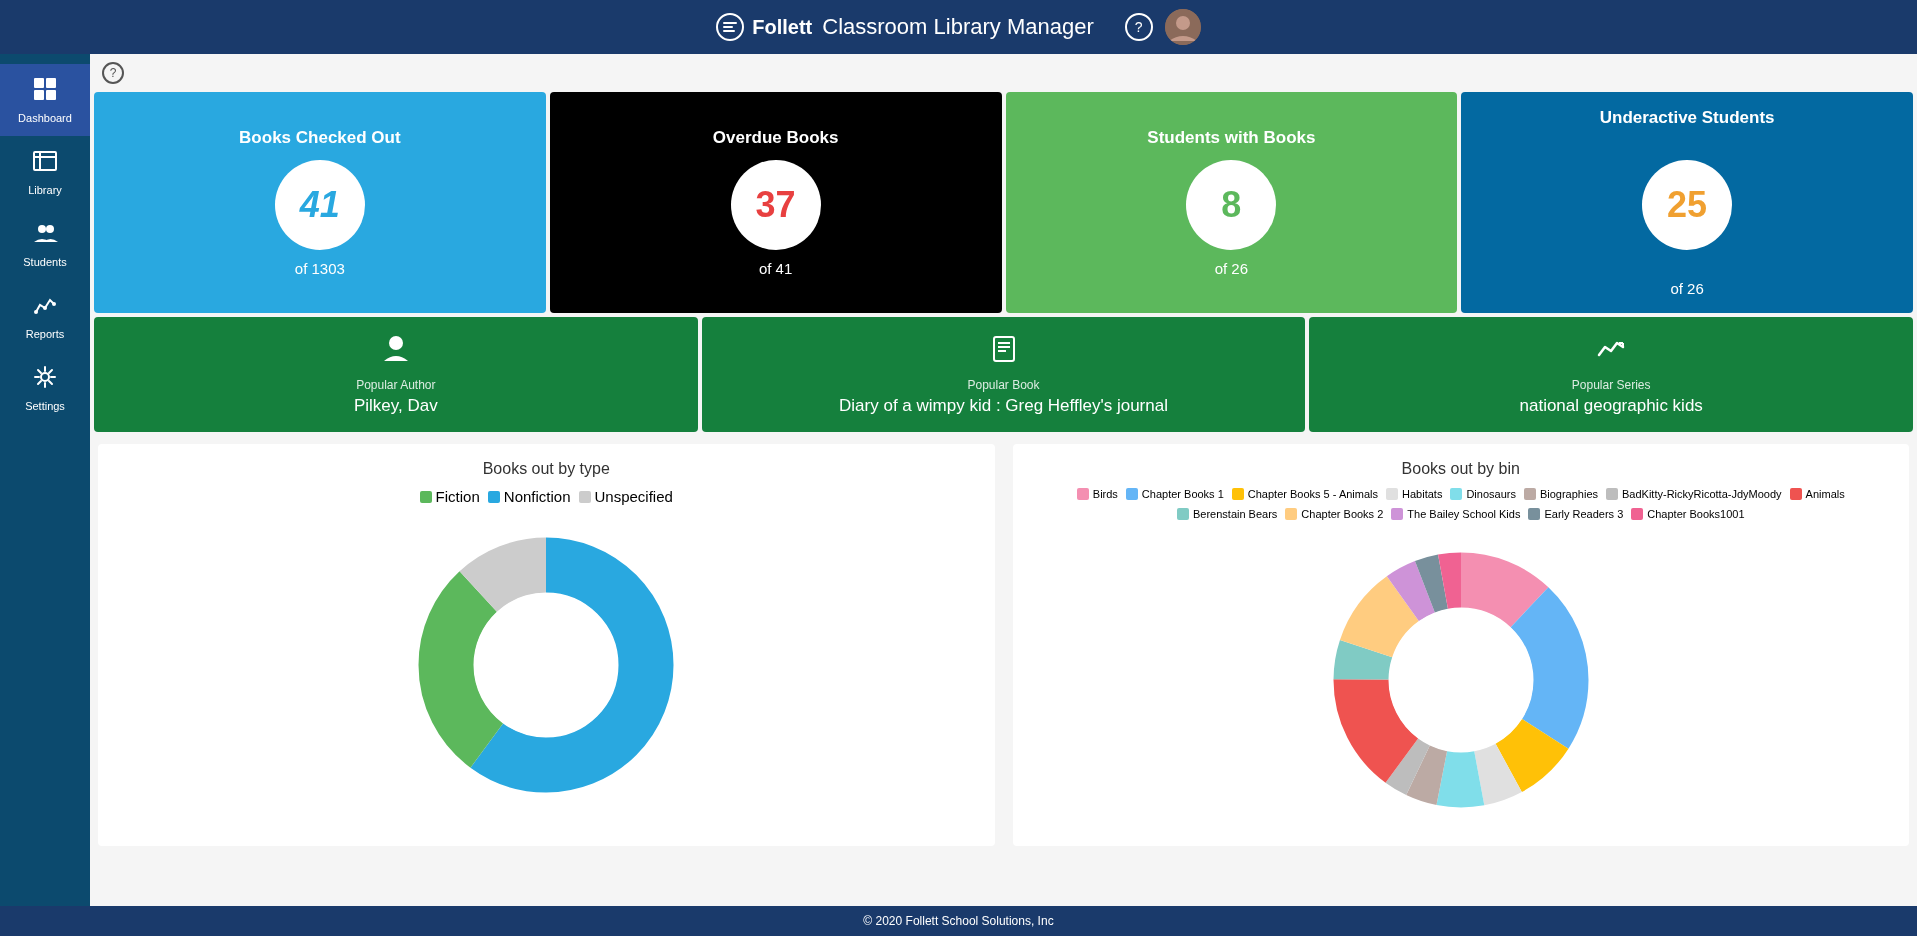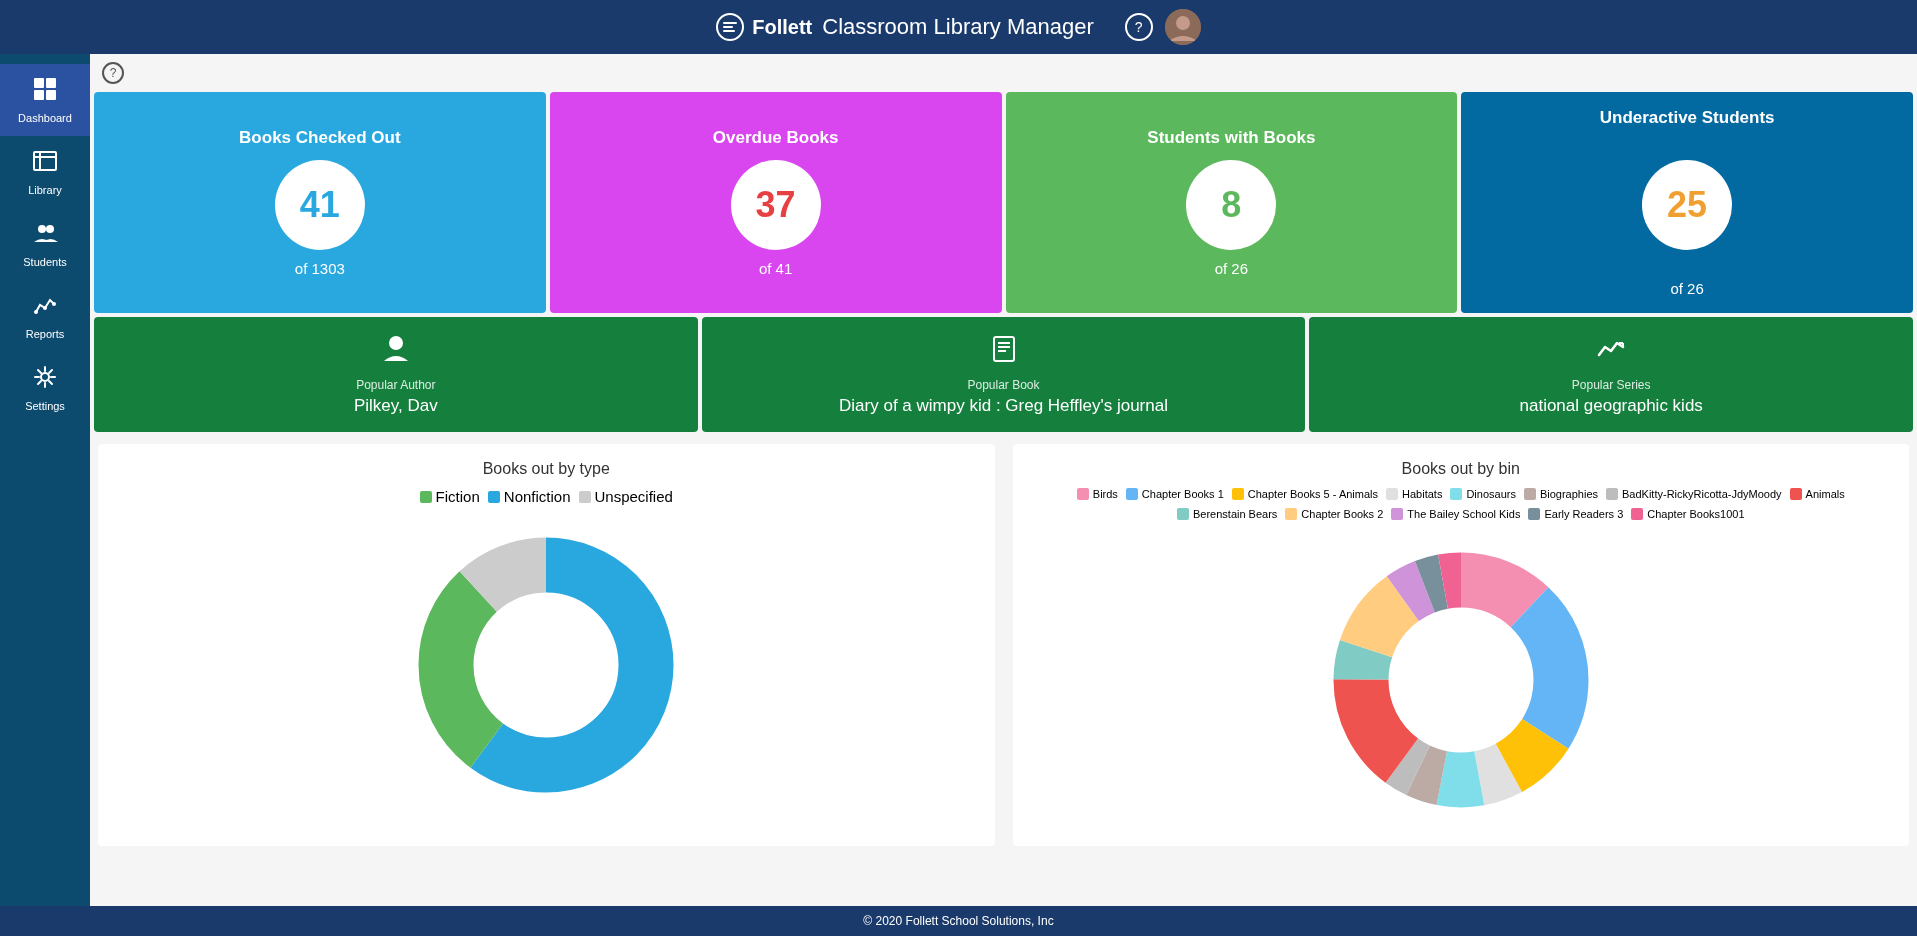--- a/index.html
+++ b/index.html
@@ -58,30 +58,30 @@
       display: flex; align-items: center; justify-content: center; color: #555; font-size: 12px; cursor: pointer;
     }
 
     
     .stats-row { display: flex; gap: 4px; padding: 0 4px; margin-bottom: 4px; }
     .stat-card {
       flex: 1; border-radius: 4px; padding: 16px; display: flex; flex-direction: column;
       align-items: center; justify-content: center; color: white; min-height: 180px;
     }
     .stat-card.blue { background: #29a8e0; }
-    .stat-card.red { background: #d946ef; }
+    .stat-card.red { background: #000000; }
     .stat-card.green { background: #5cb85c; }
     .stat-card.orange { background: #0369a1; gap: 20px; }
     .stat-title { font-size: 17px; font-weight: 700; margin-bottom: 12px; }
     .stat-circle {
       width: 90px; height: 90px; border-radius: 50%; background: white;
       display: flex; align-items: center; justify-content: center;
       font-size: 36px; font-weight: bold; margin-bottom: 10px;
     }
-    .stat-circle.blue { color: #29a8e0; }
+    .stat-circle.blue { color: #29a8e0; font-style: italic; }
     .stat-circle.red { color: #e84040; }
     .stat-circle.green { color: #5cb85c; }
     .stat-circle.orange { color: #f0a030; }
     .stat-sub { font-size: 15px; }
 
     
     .info-row { display: flex; gap: 4px; padding: 0 4px; margin-bottom: 8px; }
     .info-card {
       flex: 1; border-radius: 4px; padding: 16px 12px; display: flex; flex-direction: column;
       align-items: center; justify-content: center; color: white; background: #15803d; min-height: 110px;

